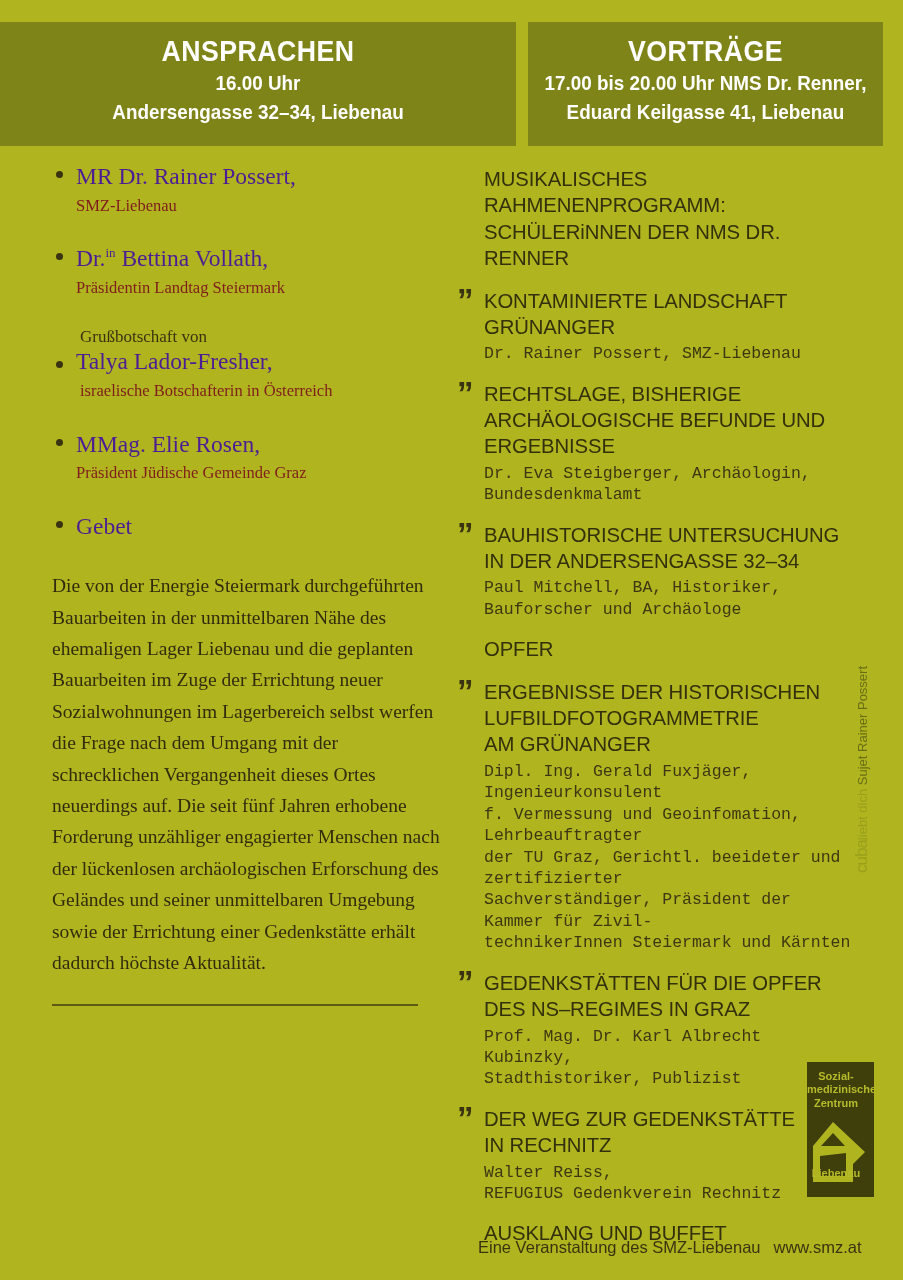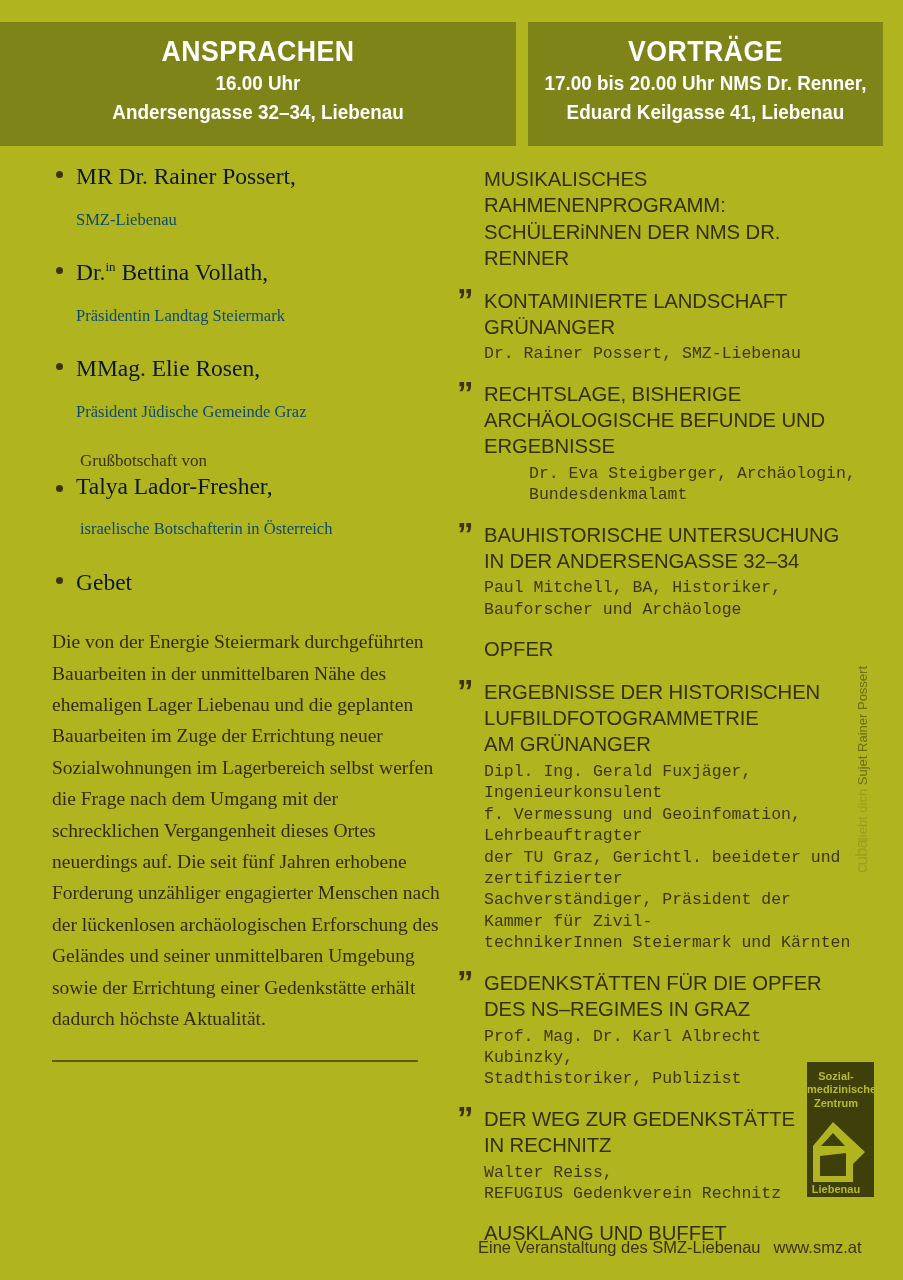--- a/index.html
+++ b/index.html
@@ -91,31 +91,31 @@
   .speaker.pre .bullet { top: 35px; }
   .sp-pre {
     font-size: 17px;
     line-height: 1.25;
     color: #3a3311;
     padding-left: 4px;
   }
   .sp-name {
     font-size: 23.5px;
     line-height: 1.22;
-    color: #0f172a;
+    color: #4c1d95;
   }
   .sp-name sup {
     font-size: 13px;
     vertical-align: super;
   }
   .sp-role {
     font-size: 16.5px;
     line-height: 1.3;
-    color: #0c4a6e;
-    margin-top: 18px;
+    color: #7f1d1d;
+    margin-top: 4px;
   }
   .speaker.indent-role .sp-role { padding-left: 4px; }
 
   .body-text {
     margin-top: 30px;
     font-size: 19.5px;
     line-height: 1.61;
     color: #322c0e;
   }
   .rule {
@@ -194,21 +194,21 @@
     left: 0;
     width: 58px;
     text-align: center;
     font-family: "Liberation Sans", sans-serif;
     font-weight: bold;
     font-size: 11px;
     line-height: 1.22;
     color: #b6bb2a;
   }
   .logo-txt.top    { top: 8px; }
-  .logo-txt.bottom { bottom: 1px; }
+  .logo-txt.bottom { bottom: 17px; }
   .logo-txt .wide  { white-space: nowrap; }
   .logo-house {
     position: absolute;
     left: 0;
     top: 50px;
     width: 67px;
     height: 70px;
   }
 
   
@@ -244,30 +244,30 @@
       <li class="speaker">
         <span class="bullet"></span>
         <div class="sp-name">MR Dr. Rainer Possert,</div>
         <div class="sp-role">SMZ-Liebenau</div>
       </li>
       <li class="speaker">
         <span class="bullet"></span>
         <div class="sp-name"><span>Dr.</span><sup>in</sup><span> Bettina Vollath,</span></div>
         <div class="sp-role">Präsidentin Landtag Steiermark</div>
       </li>
-      <li class="speaker">
-        <span class="bullet"></span>
-        <div class="sp-name">MMag. Elie Rosen,</div>
-        <div class="sp-role">Präsident Jüdische Gemeinde Graz</div>
-      </li>
       <li class="speaker pre indent-role">
         <span class="bullet"></span>
         <div class="sp-pre">Grußbotschaft von</div>
         <div class="sp-name">Talya Lador-Fresher,</div>
         <div class="sp-role">israelische Botschafterin in Österreich</div>
+      </li>
+      <li class="speaker">
+        <span class="bullet"></span>
+        <div class="sp-name">MMag. Elie Rosen,</div>
+        <div class="sp-role">Präsident Jüdische Gemeinde Graz</div>
       </li>
       <li class="speaker">
         <span class="bullet"></span>
         <div class="sp-name">Gebet</div>
       </li>
     </ul>
   <p class="body-text">Die von der Energie Steiermark durchgeführten Bauarbeiten in der unmittelbaren Nähe des ehemaligen Lager Liebenau und die geplanten Bauarbeiten im Zuge der Errichtung neuer Sozialwohnungen im Lagerbereich selbst werfen die Frage nach dem Umgang mit der schrecklichen Vergangenheit dieses Ortes neuerdings auf. Die seit fünf Jahren erhobene Forderung unzähliger engagierter Menschen nach der lückenlosen archäologischen Erforschung des Geländes und seiner unmittelbaren Umgebung sowie der Errichtung einer Gedenkstätte erhält dadurch höchste Aktualität.</p>
   <div class="rule"></div>
 </div>
 
@@ -281,21 +281,21 @@
       <span class="qmark">”</span>
       <div class="prog-title" style="white-space: pre-line;">KONTAMINIERTE LANDSCHAFT
 GRÜNANGER</div>
       <div class="prog-sub" style="white-space: pre-line;">Dr. Rainer Possert, SMZ-Liebenau</div>
     </div>
     <div class="prog-item quoted">
       <span class="qmark">”</span>
       <div class="prog-title" style="white-space: pre-line;">RECHTSLAGE, BISHERIGE
 ARCHÄOLOGISCHE BEFUNDE UND
 ERGEBNISSE</div>
-      <div class="prog-sub" style="white-space: pre-line; margin-left: 45px;">Dr. Eva Steigberger, Archäologin,
+      <div class="prog-sub" style="white-space: pre-line;">Dr. Eva Steigberger, Archäologin,
 Bundesdenkmalamt</div>
     </div>
     <div class="prog-item quoted">
       <span class="qmark">”</span>
       <div class="prog-title" style="white-space: pre-line;">BAUHISTORISCHE UNTERSUCHUNG
 IN DER ANDERSENGASSE 32–34</div>
       <div class="prog-sub" style="white-space: pre-line;">Paul Mitchell, BA, Historiker,
 Bauforscher und Archäologe</div>
     </div>
     <div class="prog-item plain">

